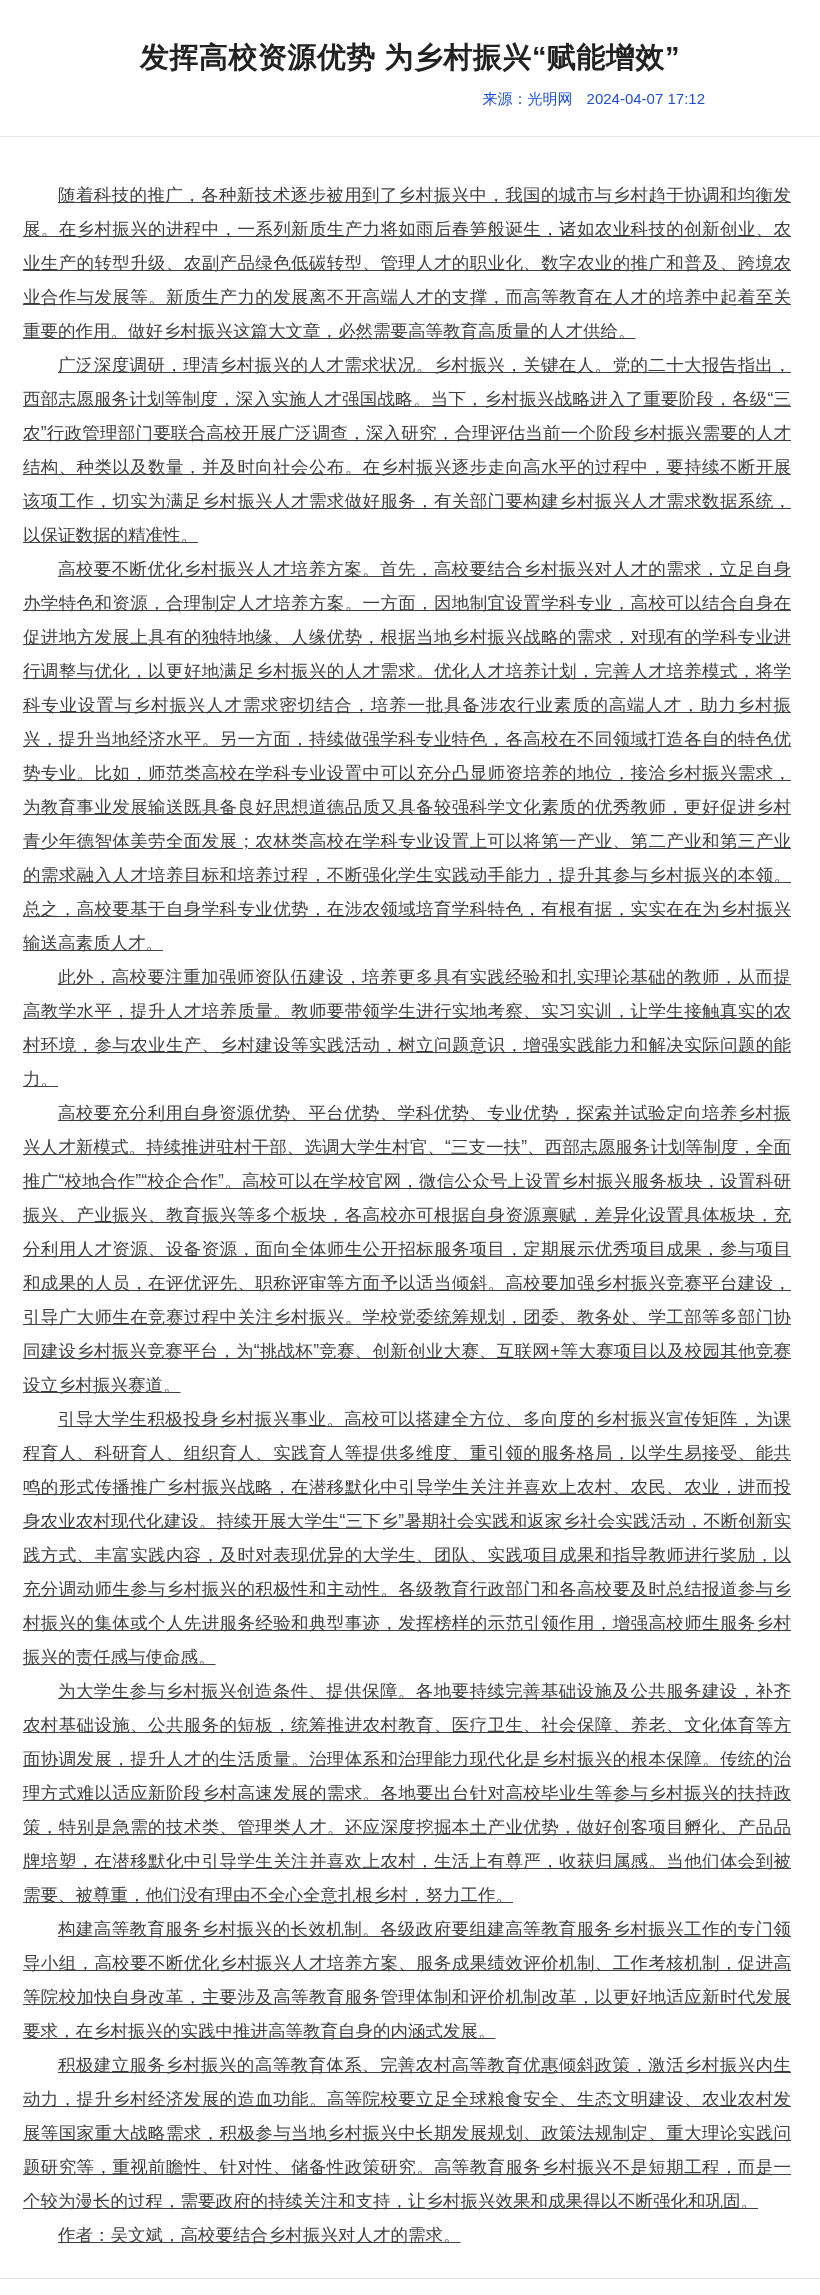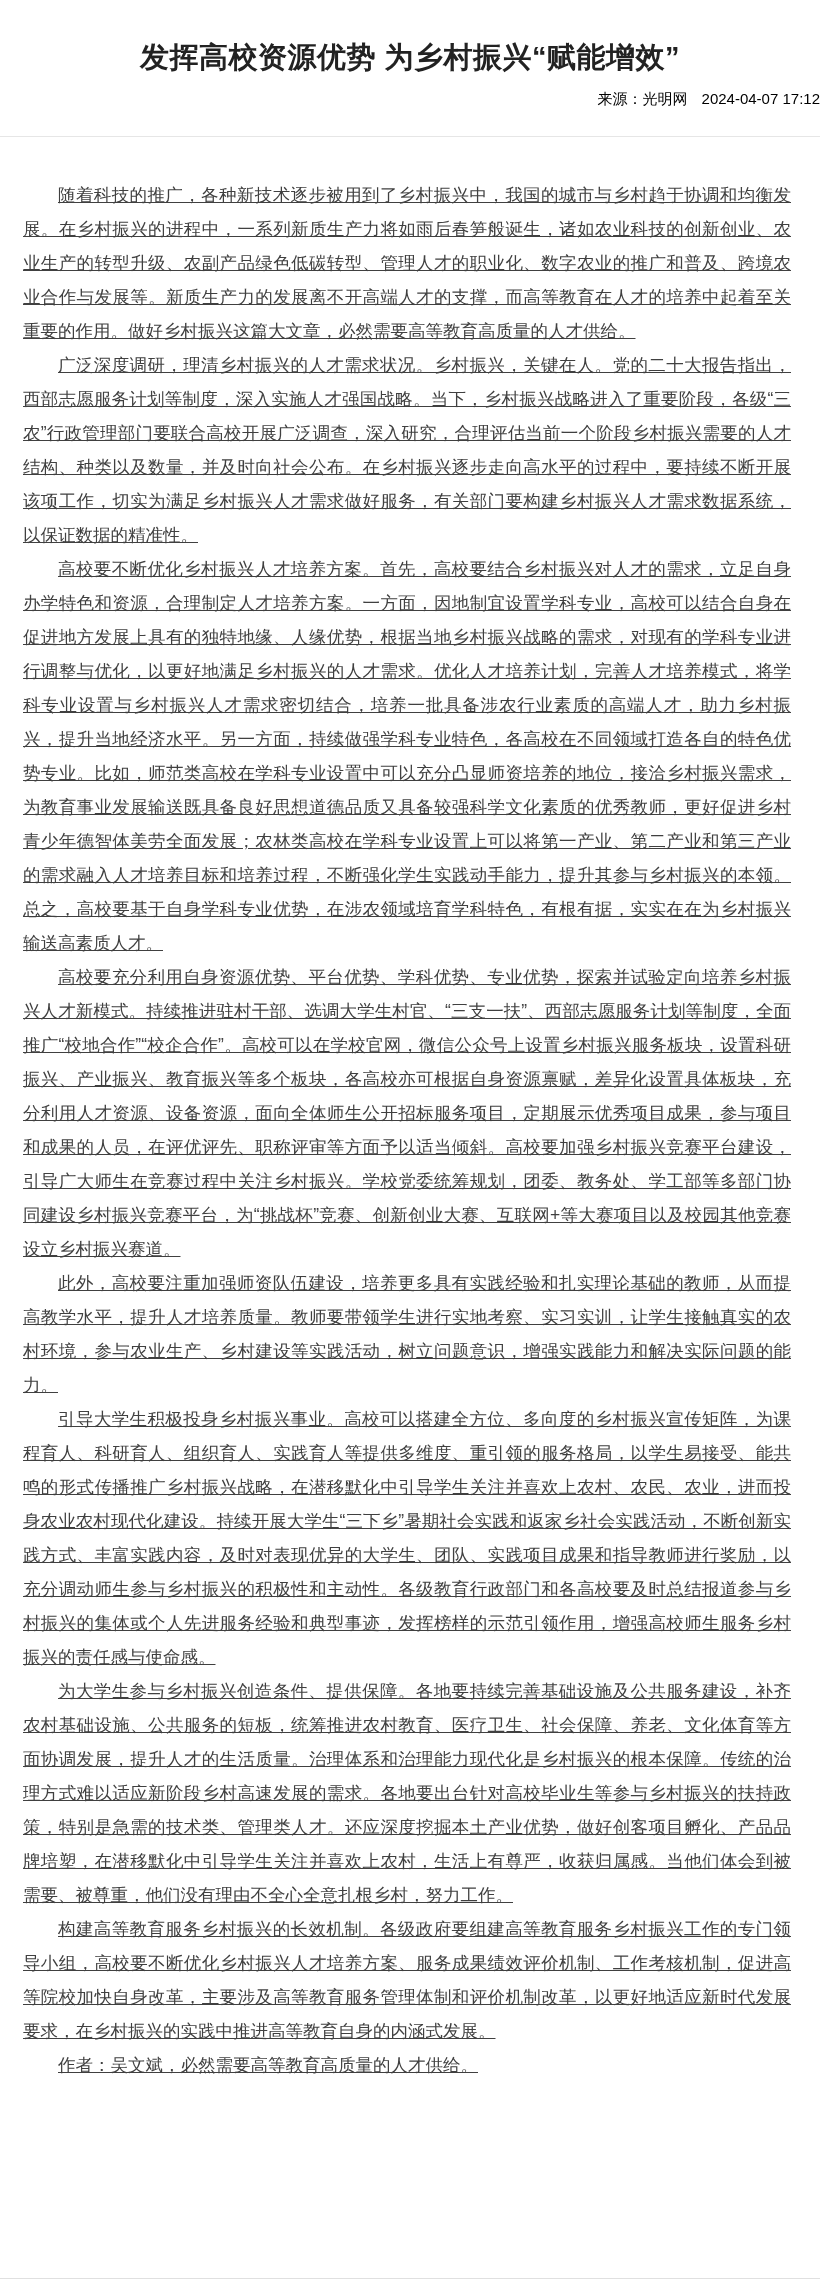--- a/index.html
+++ b/index.html
@@ -23,24 +23,25 @@
     margin: 12px;
     text-align: center;
     font-size: 29px;
     line-height: 38px;
     font-weight: bold;
     color: #222222;
     letter-spacing: 0.5px;
   }
   .article-meta {
     margin-top: 13px;
+    padding-right: 115px;
     text-align: right;
     font-size: 15px;
     line-height: 20px;
-    color: #000000;
+    color: #1d4ed8;
   }
   .article-meta .meta-datetime {
     margin-left: 14px;
   }
   .header-divider {
     margin-top: 27px;
     height: 0;
     border: none;
     border-top: 1px solid #e6e6e6;
   }
@@ -78,23 +79,24 @@
       <span>来源：</span><span>光明网</span><span class="meta-datetime">2024-04-07 17:12</span>
     </div>
   </div>
 
   <hr class="header-divider">
 
   <div class="article-body">
     <p>随着科技的推广，各种新技术逐步被用到了乡村振兴中，我国的城市与乡村趋于协调和均衡发展。在乡村振兴的进程中，一系列新质生产力将如雨后春笋般诞生，诸如农业科技的创新创业、农业生产的转型升级、农副产品绿色低碳转型、管理人才的职业化、数字农业的推广和普及、跨境农业合作与发展等。新质生产力的发展离不开高端人才的支撑，而高等教育在人才的培养中起着至关重要的作用。做好乡村振兴这篇大文章，必然需要高等教育高质量的人才供给。</p>
     <p>广泛深度调研，理清乡村振兴的人才需求状况。乡村振兴，关键在人。党的二十大报告指出，西部志愿服务计划等制度，深入实施人才强国战略。当下，乡村振兴战略进入了重要阶段，各级“三农”行政管理部门要联合高校开展广泛调查，深入研究，合理评估当前一个阶段乡村振兴需要的人才结构、种类以及数量，并及时向社会公布。在乡村振兴逐步走向高水平的过程中，要持续不断开展该项工作，切实为满足乡村振兴人才需求做好服务，有关部门要构建乡村振兴人才需求数据系统，以保证数据的精准性。</p>
     <p>高校要不断优化乡村振兴人才培养方案。首先，高校要结合乡村振兴对人才的需求，立足自身办学特色和资源，合理制定人才培养方案。一方面，因地制宜设置学科专业，高校可以结合自身在促进地方发展上具有的独特地缘、人缘优势，根据当地乡村振兴战略的需求，对现有的学科专业进行调整与优化，以更好地满足乡村振兴的人才需求。优化人才培养计划，完善人才培养模式，将学科专业设置与乡村振兴人才需求密切结合，培养一批具备涉农行业素质的高端人才，助力乡村振兴，提升当地经济水平。另一方面，持续做强学科专业特色，各高校在不同领域打造各自的特色优势专业。比如，师范类高校在学科专业设置中可以充分凸显师资培养的地位，接洽乡村振兴需求，为教育事业发展输送既具备良好思想道德品质又具备较强科学文化素质的优秀教师，更好促进乡村青少年德智体美劳全面发展；农林类高校在学科专业设置上可以将第一产业、第二产业和第三产业的需求融入人才培养目标和培养过程，不断强化学生实践动手能力，提升其参与乡村振兴的本领。总之，高校要基于自身学科专业优势，在涉农领域培育学科特色，有根有据，实实在在为乡村振兴输送高素质人才。</p>
+    <p>此外，高校要注重加强师资队伍建设，培养更多具有实践经验和扎实理论基础的教师，从而提高教学水平，提升人才培养质量。教师要带领学生进行实地考察、实习实训，让学生接触真实的农村环境，参与农业生产、乡村建设等实践活动，树立问题意识，增强实践能力和解决实际问题的能力。</p>
     <p>高校要充分利用自身资源优势、平台优势、学科优势、专业优势，探索并试验定向培养乡村振兴人才新模式。持续推进驻村干部、选调大学生村官、“三支一扶”、西部志愿服务计划等制度，全面推广“校地合作”“校企合作”。高校可以在学校官网，微信公众号上设置乡村振兴服务板块，设置科研振兴、产业振兴、教育振兴等多个板块，各高校亦可根据自身资源禀赋，差异化设置具体板块，充分利用人才资源、设备资源，面向全体师生公开招标服务项目，定期展示优秀项目成果，参与项目和成果的人员，在评优评先、职称评审等方面予以适当倾斜。高校要加强乡村振兴竞赛平台建设，引导广大师生在竞赛过程中关注乡村振兴。学校党委统筹规划，团委、教务处、学工部等多部门协同建设乡村振兴竞赛平台，为“挑战杯”竞赛、创新创业大赛、互联网+等大赛项目以及校园其他竞赛设立乡村振兴赛道。</p>
-    <p>此外，高校要注重加强师资队伍建设，培养更多具有实践经验和扎实理论基础的教师，从而提高教学水平，提升人才培养质量。教师要带领学生进行实地考察、实习实训，让学生接触真实的农村环境，参与农业生产、乡村建设等实践活动，树立问题意识，增强实践能力和解决实际问题的能力。</p>
     <p>引导大学生积极投身乡村振兴事业。高校可以搭建全方位、多向度的乡村振兴宣传矩阵，为课程育人、科研育人、组织育人、实践育人等提供多维度、重引领的服务格局，以学生易接受、能共鸣的形式传播推广乡村振兴战略，在潜移默化中引导学生关注并喜欢上农村、农民、农业，进而投身农业农村现代化建设。持续开展大学生“三下乡”暑期社会实践和返家乡社会实践活动，不断创新实践方式、丰富实践内容，及时对表现优异的大学生、团队、实践项目成果和指导教师进行奖励，以充分调动师生参与乡村振兴的积极性和主动性。各级教育行政部门和各高校要及时总结报道参与乡村振兴的集体或个人先进服务经验和典型事迹，发挥榜样的示范引领作用，增强高校师生服务乡村振兴的责任感与使命感。</p>
     <p>为大学生参与乡村振兴创造条件、提供保障。各地要持续完善基础设施及公共服务建设，补齐农村基础设施、公共服务的短板，统筹推进农村教育、医疗卫生、社会保障、养老、文化体育等方面协调发展，提升人才的生活质量。治理体系和治理能力现代化是乡村振兴的根本保障。传统的治理方式难以适应新阶段乡村高速发展的需求。各地要出台针对高校毕业生等参与乡村振兴的扶持政策，特别是急需的技术类、管理类人才。还应深度挖掘本土产业优势，做好创客项目孵化、产品品牌培塑，在潜移默化中引导学生关注并喜欢上农村，生活上有尊严，收获归属感。当他们体会到被需要、被尊重，他们没有理由不全心全意扎根乡村，努力工作。</p>
     <p>构建高等教育服务乡村振兴的长效机制。各级政府要组建高等教育服务乡村振兴工作的专门领导小组，高校要不断优化乡村振兴人才培养方案、服务成果绩效评价机制、工作考核机制，促进高等院校加快自身改革，主要涉及高等教育服务管理体制和评价机制改革，以更好地适应新时代发展要求，在乡村振兴的实践中推进高等教育自身的内涵式发展。</p>
-    <p>作者：吴文斌，必然需要高等教育高质量的人才供给。</p>
+    <p>积极建立服务乡村振兴的高等教育体系、完善农村高等教育优惠倾斜政策，激活乡村振兴内生动力，提升乡村经济发展的造血功能。高等院校要立足全球粮食安全、生态文明建设、农业农村发展等国家重大战略需求，积极参与当地乡村振兴中长期发展规划、政策法规制定、重大理论实践问题研究等，重视前瞻性、针对性、储备性政策研究。高等教育服务乡村振兴不是短期工程，而是一个较为漫长的过程，需要政府的持续关注和支持，让乡村振兴效果和成果得以不断强化和巩固。</p>
+    <p>作者：吴文斌，高校要结合乡村振兴对人才的需求。</p>
   </div>
 
   <hr class="bottom-divider">
 
 </div>
 
 </body></html>

